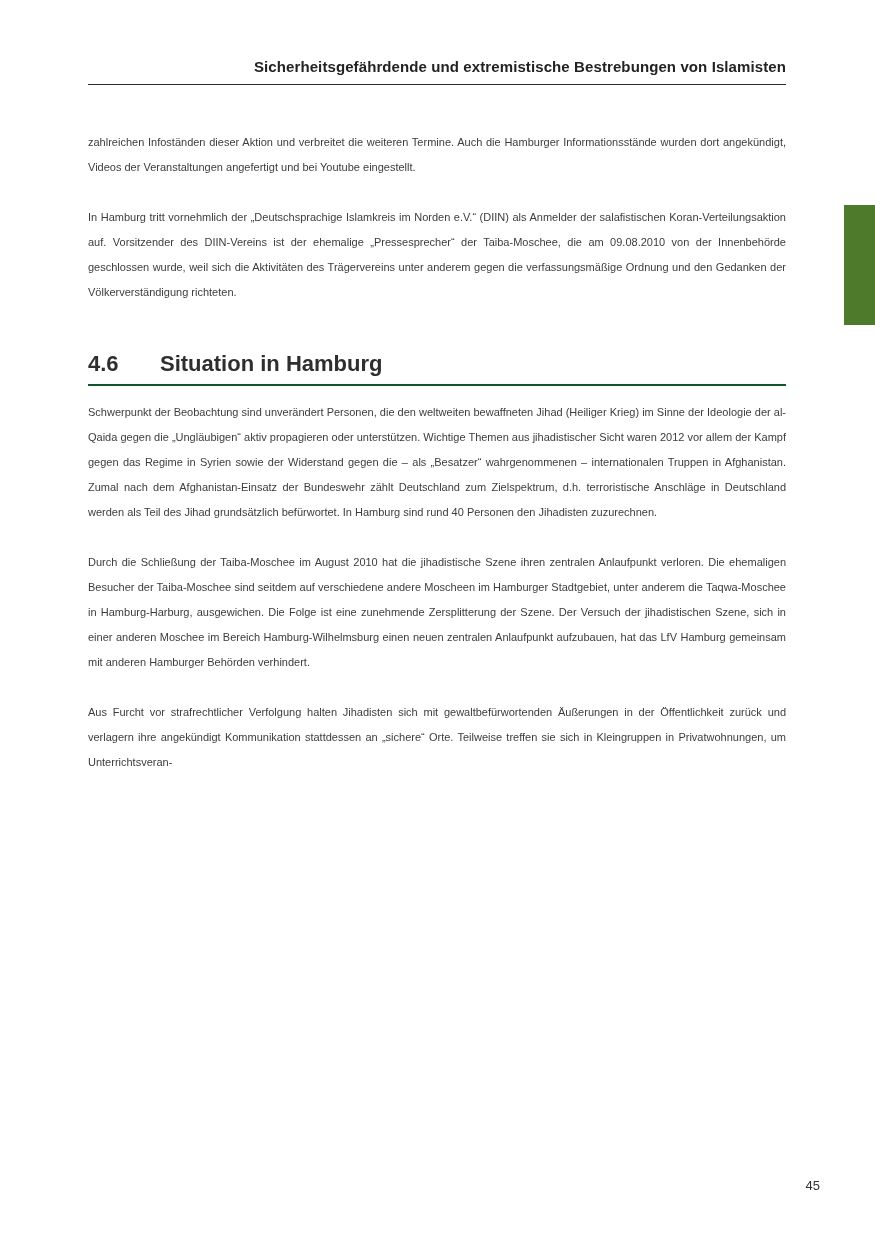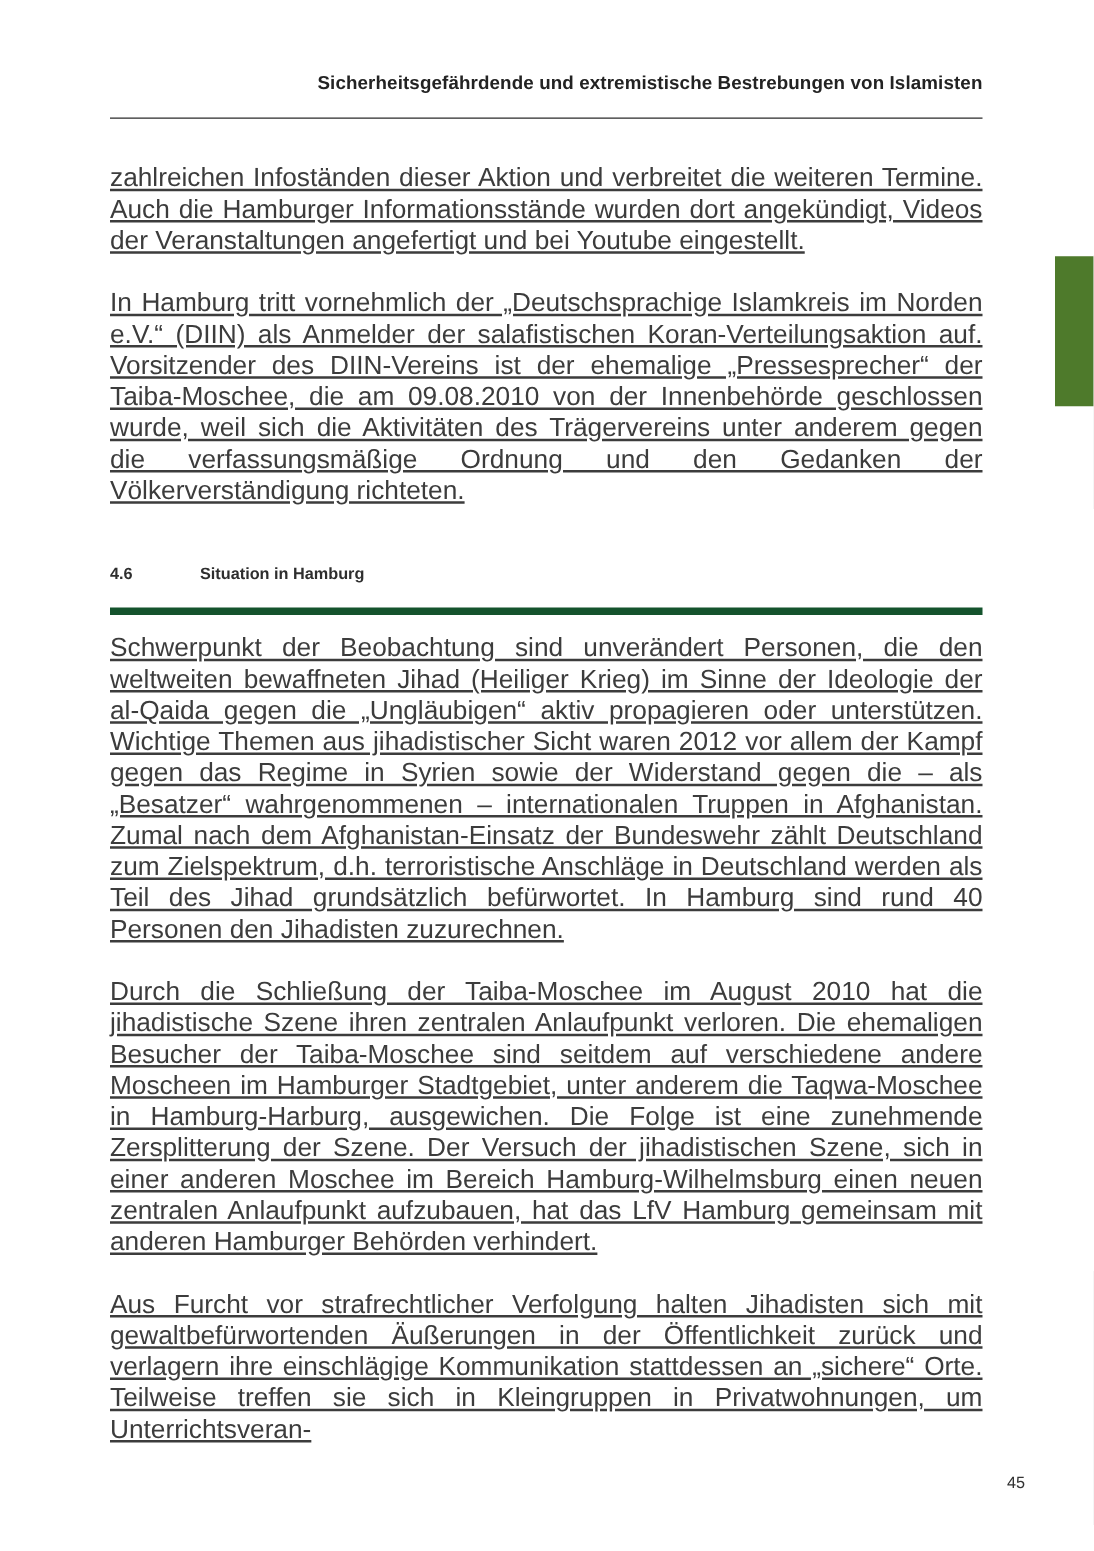--- a/index.html
+++ b/index.html
@@ -17,21 +17,21 @@
     color: #3c3c3c;
     overflow: hidden;
   }
   .page-header {
     position: absolute;
     top: 58px;
     left: 88px;
     width: 698px;
     text-align: right;
     border-bottom: 1.5px solid #2b2b2b;
-    padding-bottom: 19px;
+    padding-bottom: 9px;
   }
   .header-title {
     font-size: 15px;
     font-weight: bold;
     color: #232323;
     letter-spacing: 0.1px;
   }
   .chapter-tab {
     position: absolute;
     top: 205px;
@@ -41,36 +41,35 @@
     background: #4e7a2b;
   }
   .content {
     position: absolute;
     top: 130px;
     left: 88px;
     width: 698px;
   }
   .para {
     margin: 0 0 25px 0;
-    font-size: 21px;
+    font-size: 11px;
     line-height: 25px;
     text-align: justify;
     hyphens: auto;
     -webkit-hyphens: auto;
     color: #3c3c3c;
-    text-decoration: underline;
   }
   .para.last {
     margin-bottom: 0;
   }
   .section-heading {
     margin: 46px 0 14px 0;
-    padding-bottom: 20px;
-    border-bottom: 6px solid #14532d;
-    font-size: 13px;
+    padding-bottom: 7px;
+    border-bottom: 2px solid #14532d;
+    font-size: 22px;
     font-weight: bold;
     color: #2e2e2e;
     display: block;
   }
   .sec-num {
     display: inline-block;
     width: 72px;
   }
   .page-number {
     position: absolute;
@@ -98,21 +97,21 @@
     <p class="para">In Hamburg tritt vornehmlich der „Deutschsprachige Islamkreis im Norden e.V.“ (DIIN) als Anmelder der salafistischen Koran-Verteilungsaktion auf. Vorsitzender des DIIN-Vereins ist der ehemalige „Pressesprecher“ der Taiba-Moschee, die am 09.08.2010 von der Innenbehörde geschlossen wurde, weil sich die Aktivitäten des Trägervereins unter anderem gegen die verfassungsmäßige Ordnung und den Gedanken der Völkerverständigung richteten.</p>
 
     <h2 class="section-heading">
       <span class="sec-num">4.6</span><span class="sec-title">Situation in Hamburg</span>
     </h2>
 
     <p class="para">Schwerpunkt der Beobachtung sind unverändert Personen, die den weltweiten bewaffneten Jihad (Heiliger Krieg) im Sinne der Ideologie der al-Qaida gegen die „Ungläubigen“ aktiv propagieren oder unterstützen. Wichtige Themen aus jihadistischer Sicht waren 2012 vor allem der Kampf gegen das Regime in Syrien sowie der Widerstand gegen die – als „Besatzer“ wahrgenommenen – internationalen Truppen in Afghanistan. Zumal nach dem Afghanistan-Einsatz der Bundeswehr zählt Deutschland zum Zielspektrum, d.h. terroristische Anschläge in Deutschland werden als Teil des Jihad grundsätzlich befürwortet. In Hamburg sind rund 40 Personen den Jihadisten zuzurechnen.</p>
 
     <p class="para">Durch die Schließung der Taiba-Moschee im August 2010 hat die jihadistische Szene ihren zentralen Anlaufpunkt verloren. Die ehemaligen Besucher der Taiba-Moschee sind seitdem auf verschiedene andere Moscheen im Hamburger Stadtgebiet, unter anderem die Taqwa-Moschee in Hamburg-Harburg, ausgewichen. Die Folge ist eine zunehmende Zersplitterung der Szene. Der Versuch der jihadistischen Szene, sich in einer anderen Moschee im Bereich Hamburg-Wilhelmsburg einen neuen zentralen Anlaufpunkt aufzubauen, hat das LfV Hamburg gemeinsam mit anderen Hamburger Behörden verhindert.</p>
 
-    <p class="para last">Aus Furcht vor strafrechtlicher Verfolgung halten Jihadisten sich mit gewaltbefürwortenden Äußerungen in der Öffentlichkeit zurück und verlagern ihre einschlägige Kommunikation stattdessen an „sichere“ Orte. Teilweise treffen sie sich in Kleingruppen in Privatwohnungen, um Unterrichtsveran-</p>
+    <p class="para last">Aus Furcht vor strafrechtlicher Verfolgung halten Jihadisten sich mit gewaltbefürwortenden Äußerungen in der Öffentlichkeit zurück und verlagern ihre angekündigt Kommunikation stattdessen an „sichere“ Orte. Teilweise treffen sie sich in Kleingruppen in Privatwohnungen, um Unterrichtsveran-</p>
 
   </main>
 
   <footer>
     <div class="page-number">45</div>
   </footer>
 
 </div>
 
 </body></html>

